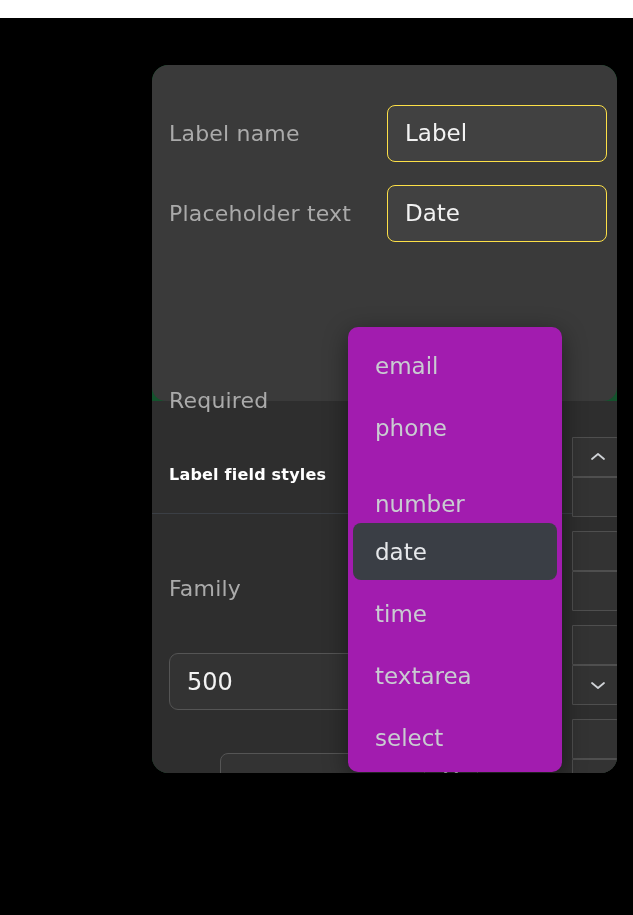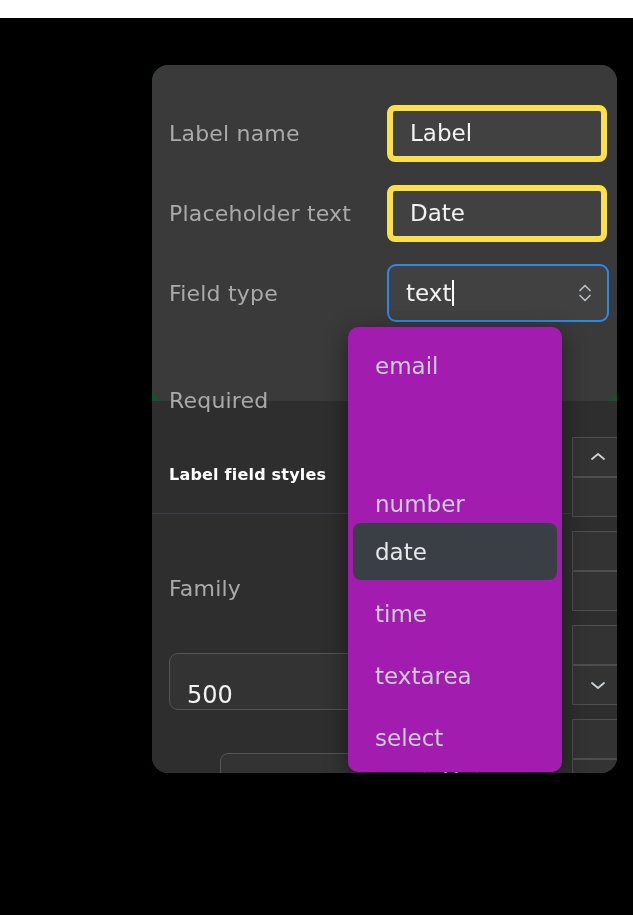--- a/index.html
+++ b/index.html
@@ -78,21 +78,21 @@
     font-size: 22px;
     letter-spacing: 0.2px;
     white-space: nowrap;
   }
 
   .text-input {
     box-sizing: border-box;
     width: 220px;
     height: 57px;
     background: #414141;
-    border: 6px solid #fde047;
+    border: 1px solid #fde047;
     border-radius: 8px;
     display: flex;
     align-items: center;
     padding-left: 17px;
     color: #f2f2f2;
     font-size: 23px;
   }
 
   .select-focus {
     box-sizing: border-box;
@@ -146,21 +146,21 @@
   }
 
   .select-box {
     box-sizing: border-box;
     width: 217px;
     height: 57px;
     background: #333333;
     border: 1px solid #555555;
     border-radius: 9px;
     display: flex;
-    align-items: flex-end;
+    align-items: center;
     justify-content: space-between;
     padding: 0 14px 0 17px;
     color: #f2f2f2;
     font-size: 24px;
   }
   .num-field {
     position: absolute;
     box-sizing: border-box;
     background: #333333;
     border: 1px solid #555555;
@@ -247,35 +247,20 @@
       </div>
     </div>
 
     <div class="row" style="top:110px;height:76px;">
       <div class="row-label">Placeholder text</div>
       <div class="text-input">
         <span>Date</span>
       </div>
     </div>
 
-    <div class="row" style="top:190px;height:76px;">
-      <div class="row-label">Field type</div>
-      <div class="select-focus">
-        <span class="val-with-caret">
-          <span>text</span>
-            <span class="caret"></span>
-        </span>
-        <span>
-          <svg width="16" height="26" viewBox="0 0 16 26">
-            <path d="M3 10.5 L8 5.5 L13 10.5" fill="none" stroke="#b9bcc1" stroke-width="1.7" stroke-linecap="round" stroke-linejoin="round"></path>
-            <path d="M3 15.5 L8 20.5 L13 15.5" fill="none" stroke="#b9bcc1" stroke-width="1.7" stroke-linecap="round" stroke-linejoin="round"></path>
-          </svg>
-        </span>
-      </div>
-    </div>
 
     <div class="row" style="top:284px;height:64px;align-items:flex-end;">
       <div class="row-label">Required</div>
       <div class="chk"></div>
     </div>
 
     <div class="section-title" style="top:400px;">Label field styles</div>
     <div class="divider" style="top:448px;"></div>
 
     <div class="row" style="top:492px;height:44px;align-items:flex-end;">
@@ -329,20 +314,21 @@
 
     <div class="ghost-btn" style="left:420px;top:654px;width:52px;height:40px;border-radius:0 8px 0 0;"></div>
     <div class="ghost-btn" style="left:420px;top:694px;width:52px;height:40px;border-radius:0 0 8px 0;">
       
     </div>
 
   </div>
 
   <div id="dropdown">
     <div class="opt" style="top:10px;">email</div>
+    <div class="opt" style="top:72px;">phone</div>
     <div class="opt" style="top:148px;">number</div>
     <div class="opt sel" style="top:196px;">date</div>
     <div class="opt" style="top:258px;">time</div>
     <div class="opt" style="top:320px;">textarea</div>
     <div class="opt" style="top:382px;">select</div>
   </div>
 
 </div>
 
 </body></html>

